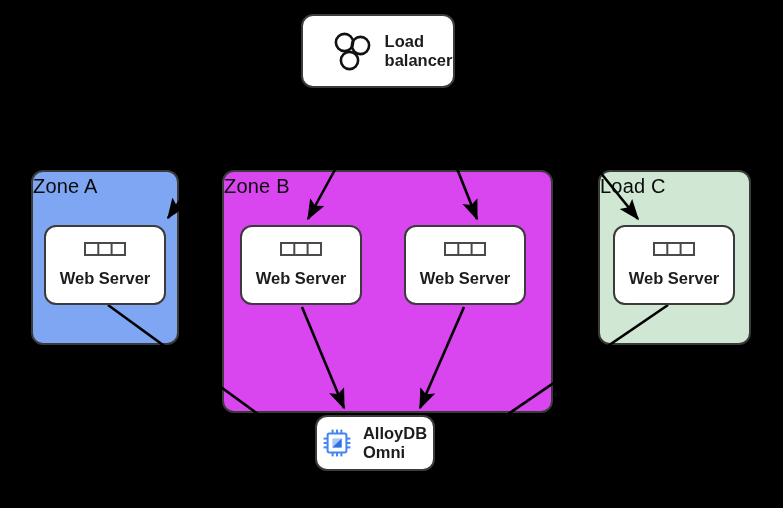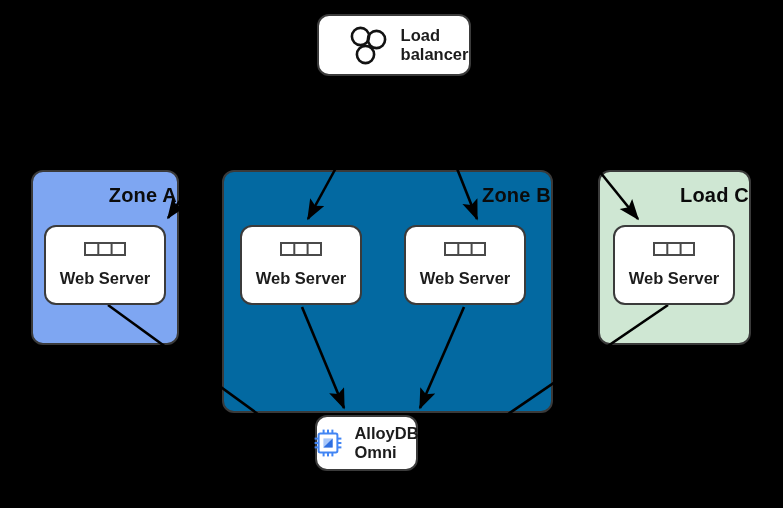--- a/index.html
+++ b/index.html
@@ -30,29 +30,29 @@
     position: absolute;
     border-radius: 12px;
     border: 2px solid #3a3a3a;
     box-sizing: border-box;
     z-index: 2;
   }
   .zone-label {
     position: absolute;
     left: 0;
     right: 0;
-    top: 12px;
-    text-align: right;
+    top: 3px;
+    text-align: left;
     font-size: 20px;
-    font-weight: bold;
+    font-weight: normal;
     color: #0b0b0b;
     letter-spacing: 0.2px;
   }
   #zone-a { left: 31px;  top: 170px; width: 148px; height: 175px; background: #7ea6f2; }
-  #zone-b { left: 222px; top: 170px; width: 331px; height: 243px; background: #0369a1; }
+  #zone-b { left: 222px; top: 170px; width: 331px; height: 243px; background: #d946ef; }
   #zone-c { left: 598px; top: 170px; width: 153px; height: 175px; background: #cfe7d3; }
 
   
   .node {
     position: absolute;
     background: #ffffff;
     border: 2px solid #3b3b3b;
     border-radius: 12px;
     box-sizing: border-box;
     z-index: 6;
@@ -76,22 +76,22 @@
   }
   .node-label.stacked { text-align: left; white-space: pre-line; }
 
   .web-node { width: 122px; height: 80px; }
   #ws-a { left: 44px;  top: 225px; }
   #ws-b1 { left: 240px; top: 225px; }
   #ws-b2 { left: 404px; top: 225px; }
   #ws-c { left: 613px; top: 225px; }
   .web-node .node-label { margin-top: 13px; }
 
-  #lb-node { left: 317px; top: 14px; width: 154px; height: 62px; padding-left: 29px; }
-  #db-node { left: 315px; top: 415px; width: 103px; height: 56px; }
+  #lb-node { left: 301px; top: 14px; width: 154px; height: 74px; padding-left: 29px; }
+  #db-node { left: 315px; top: 415px; width: 120px; height: 56px; }
 
   
   .rack-icon { width: 42px; height: 14px; display: block; }
   .lb-icon { width: 40px; height: 40px; display: block; }
   .chip-icon { width: 28px; height: 28px; display: block; }
 </style>
 </head>
 <body>
 
 <div id="canvas">

